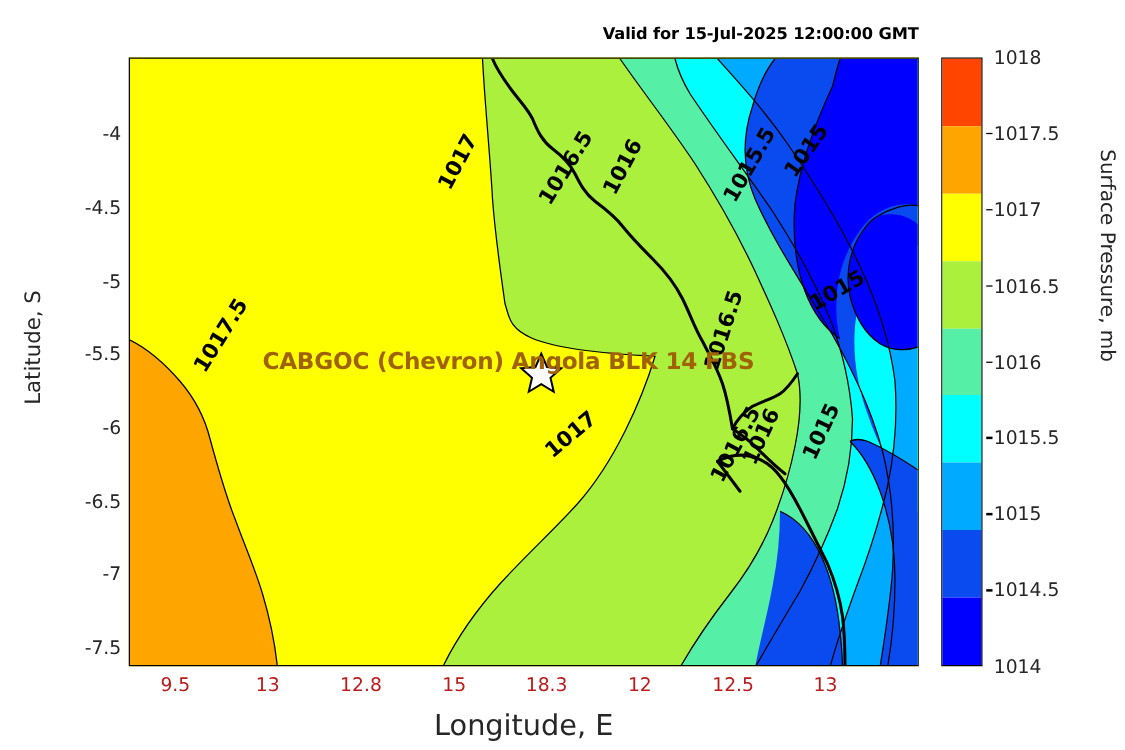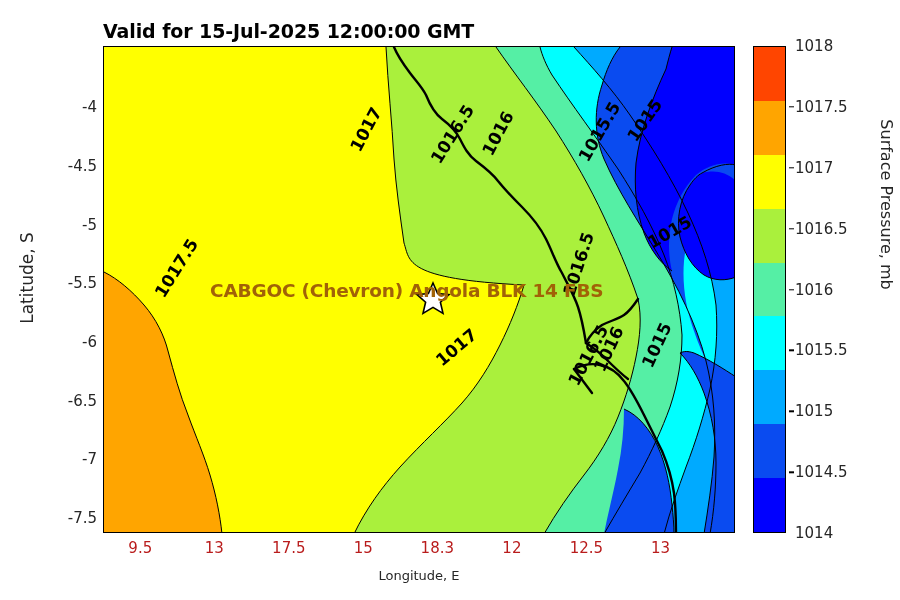--- a/index.html
+++ b/index.html
@@ -18,22 +18,22 @@
     position: absolute;
     left: 0; top: 0;
     width: 900px; height: 600px;
     background: #ffffff;
   }
   .title {
     position: absolute;
     left: 103px;
     top: 20px;
     width: 632px;
-    text-align: left;
-    font-size: 19px;
+    text-align: right;
+    font-size: 13px;
     font-weight: bold;
     color: #000000;
     letter-spacing: -0.1px;
   }
   
   #plot-area {
     position: absolute;
     left: 103px;
     top: 46px;
     width: 632px;
@@ -84,21 +84,21 @@
     top: 539px;
     width: 632px;
     height: 22px;
   }
   .xlabel {
     position: absolute;
     left: 103px;
     top: 568px;
     width: 632px;
     text-align: center;
-    font-size: 13px;
+    font-size: 23px;
     color: #262626;
   }
   .ylabel {
     position: absolute;
     left: -93px;
     top: 268px;
     width: 240px;
     text-align: center;
     font-size: 17px;
     color: #262626;
@@ -330,21 +330,21 @@
     <div class="ytick" style="top:48.7%">-5.5</div>
     <div class="ytick" style="top:60.8%">-6</div>
     <div class="ytick" style="top:72.9%">-6.5</div>
     <div class="ytick" style="top:84.9%">-7</div>
     <div class="ytick" style="top:97.0%">-7.5</div>
   </div>
 
   <div id="xtick-wrap">
     <div class="xtick" style="left:5.9%">9.5</div>
     <div class="xtick" style="left:17.6%">13</div>
-    <div class="xtick" style="left:29.4%">17.5</div>
+    <div class="xtick" style="left:29.4%">12.8</div>
     <div class="xtick" style="left:41.2%">15</div>
     <div class="xtick" style="left:52.9%">18.3</div>
     <div class="xtick" style="left:64.7%">12</div>
     <div class="xtick" style="left:76.5%">12.5</div>
     <div class="xtick" style="left:88.2%">13</div>
   </div>
 
   <div class="xlabel">Longitude, E</div>
   <div class="ylabel">Latitude, S</div>
 

